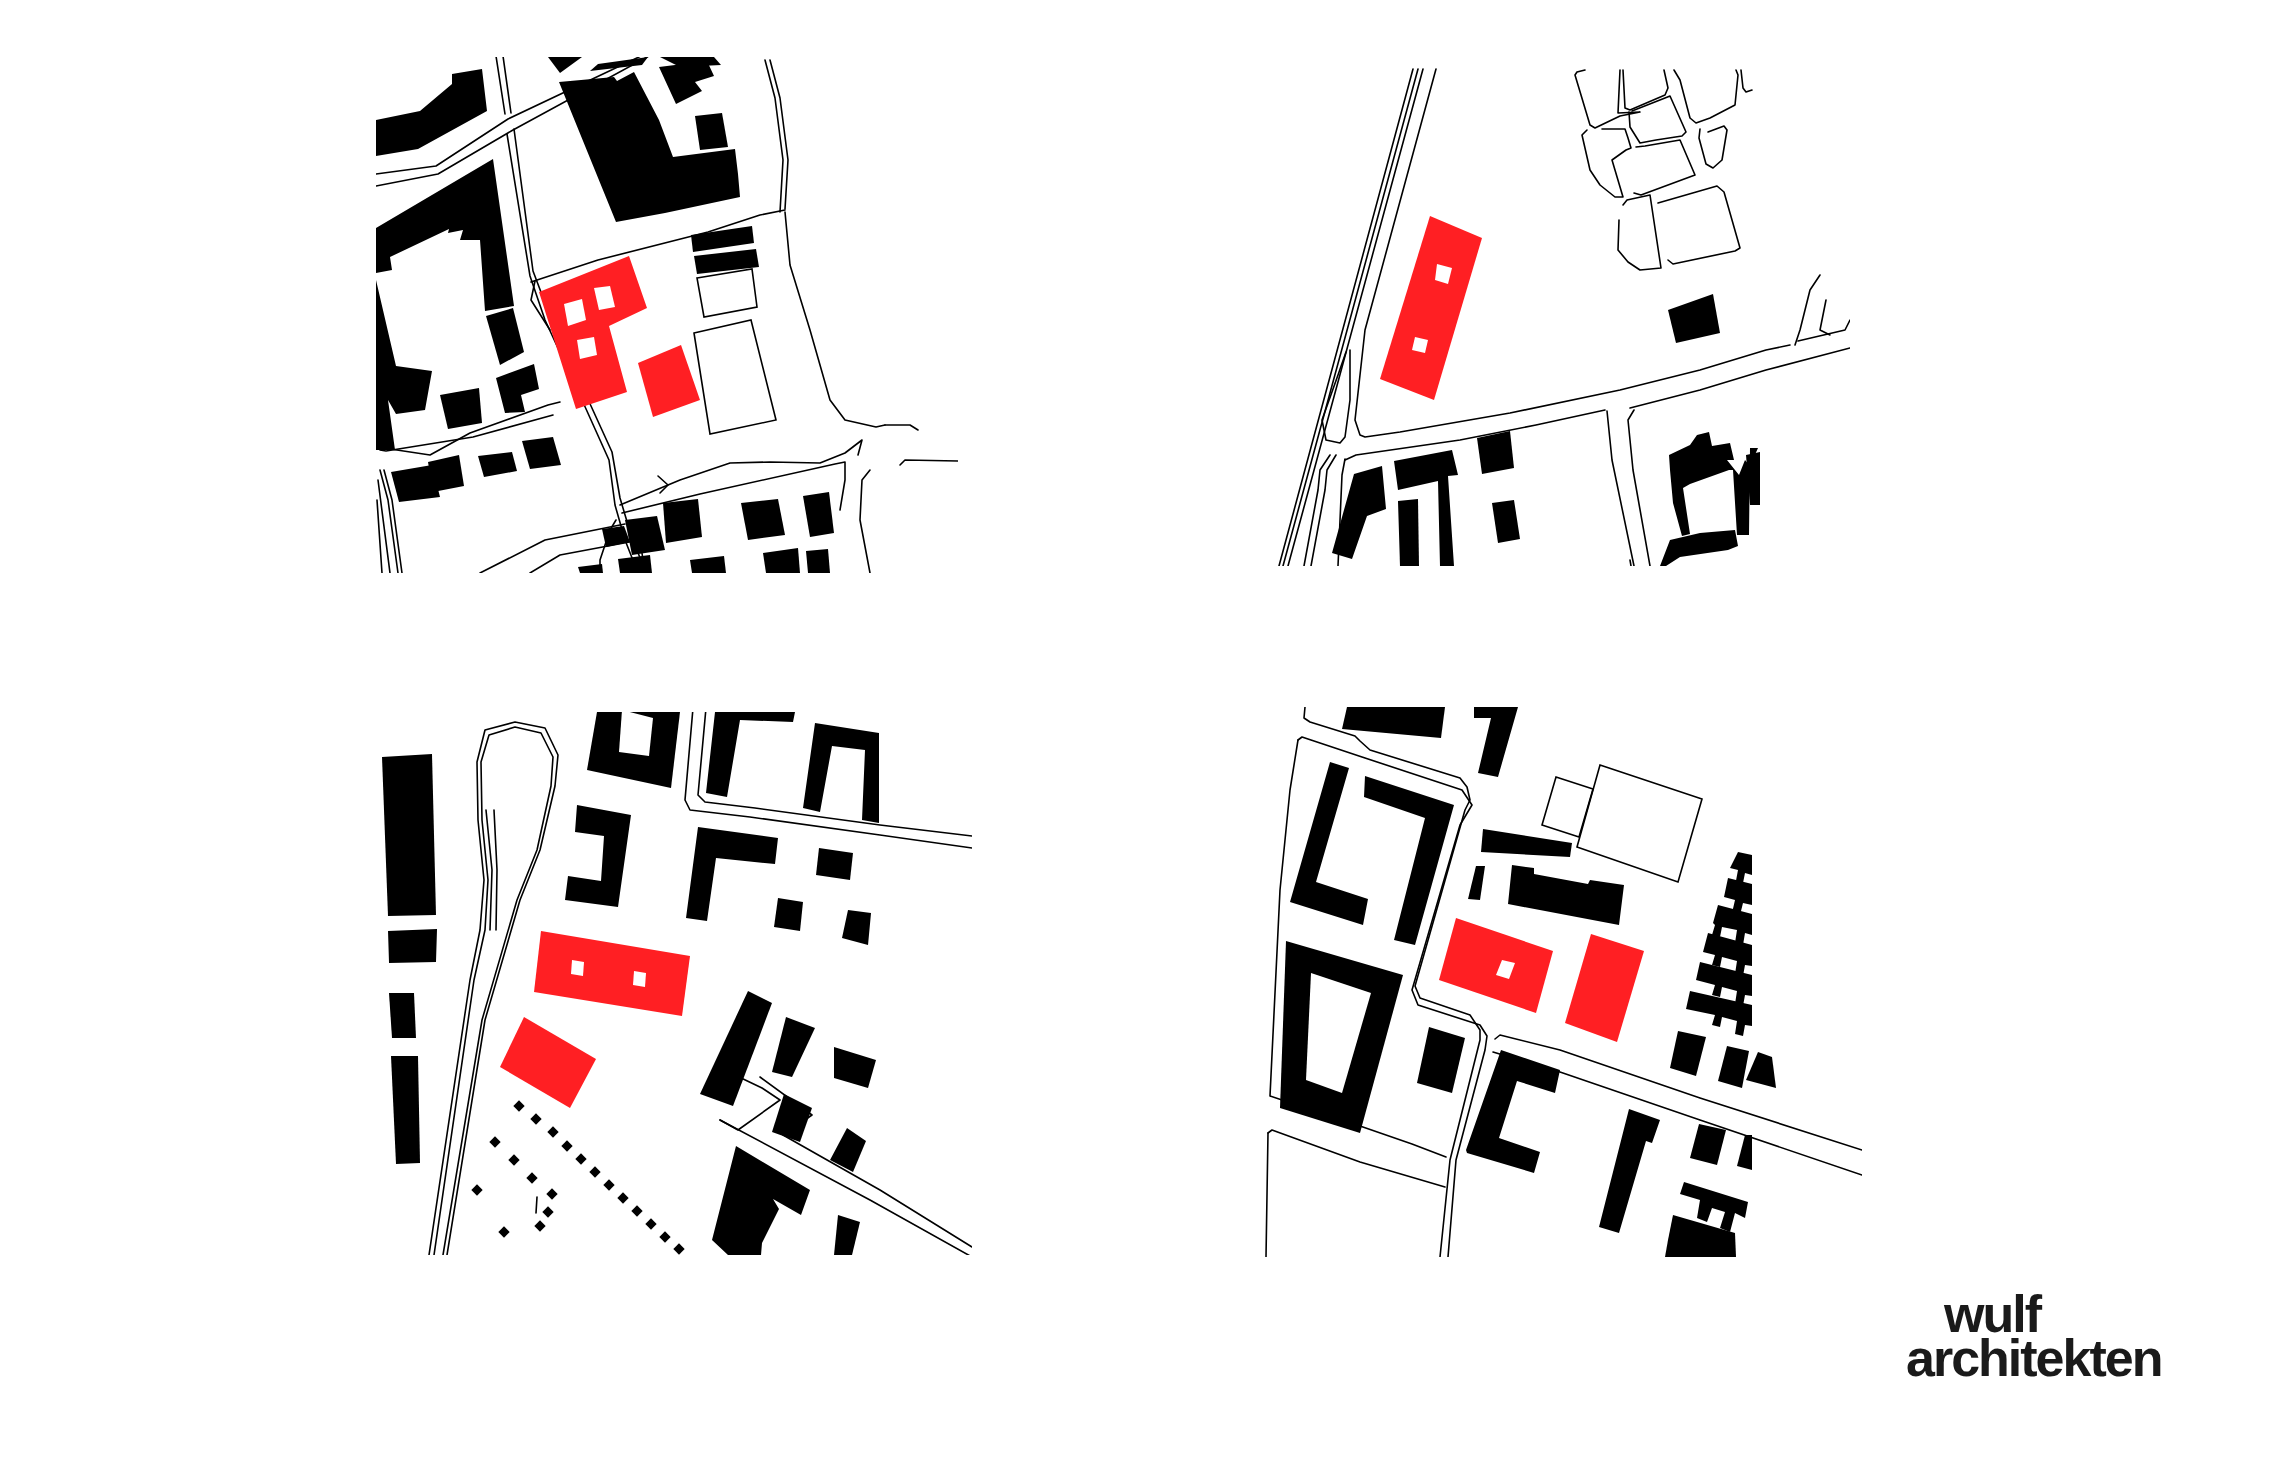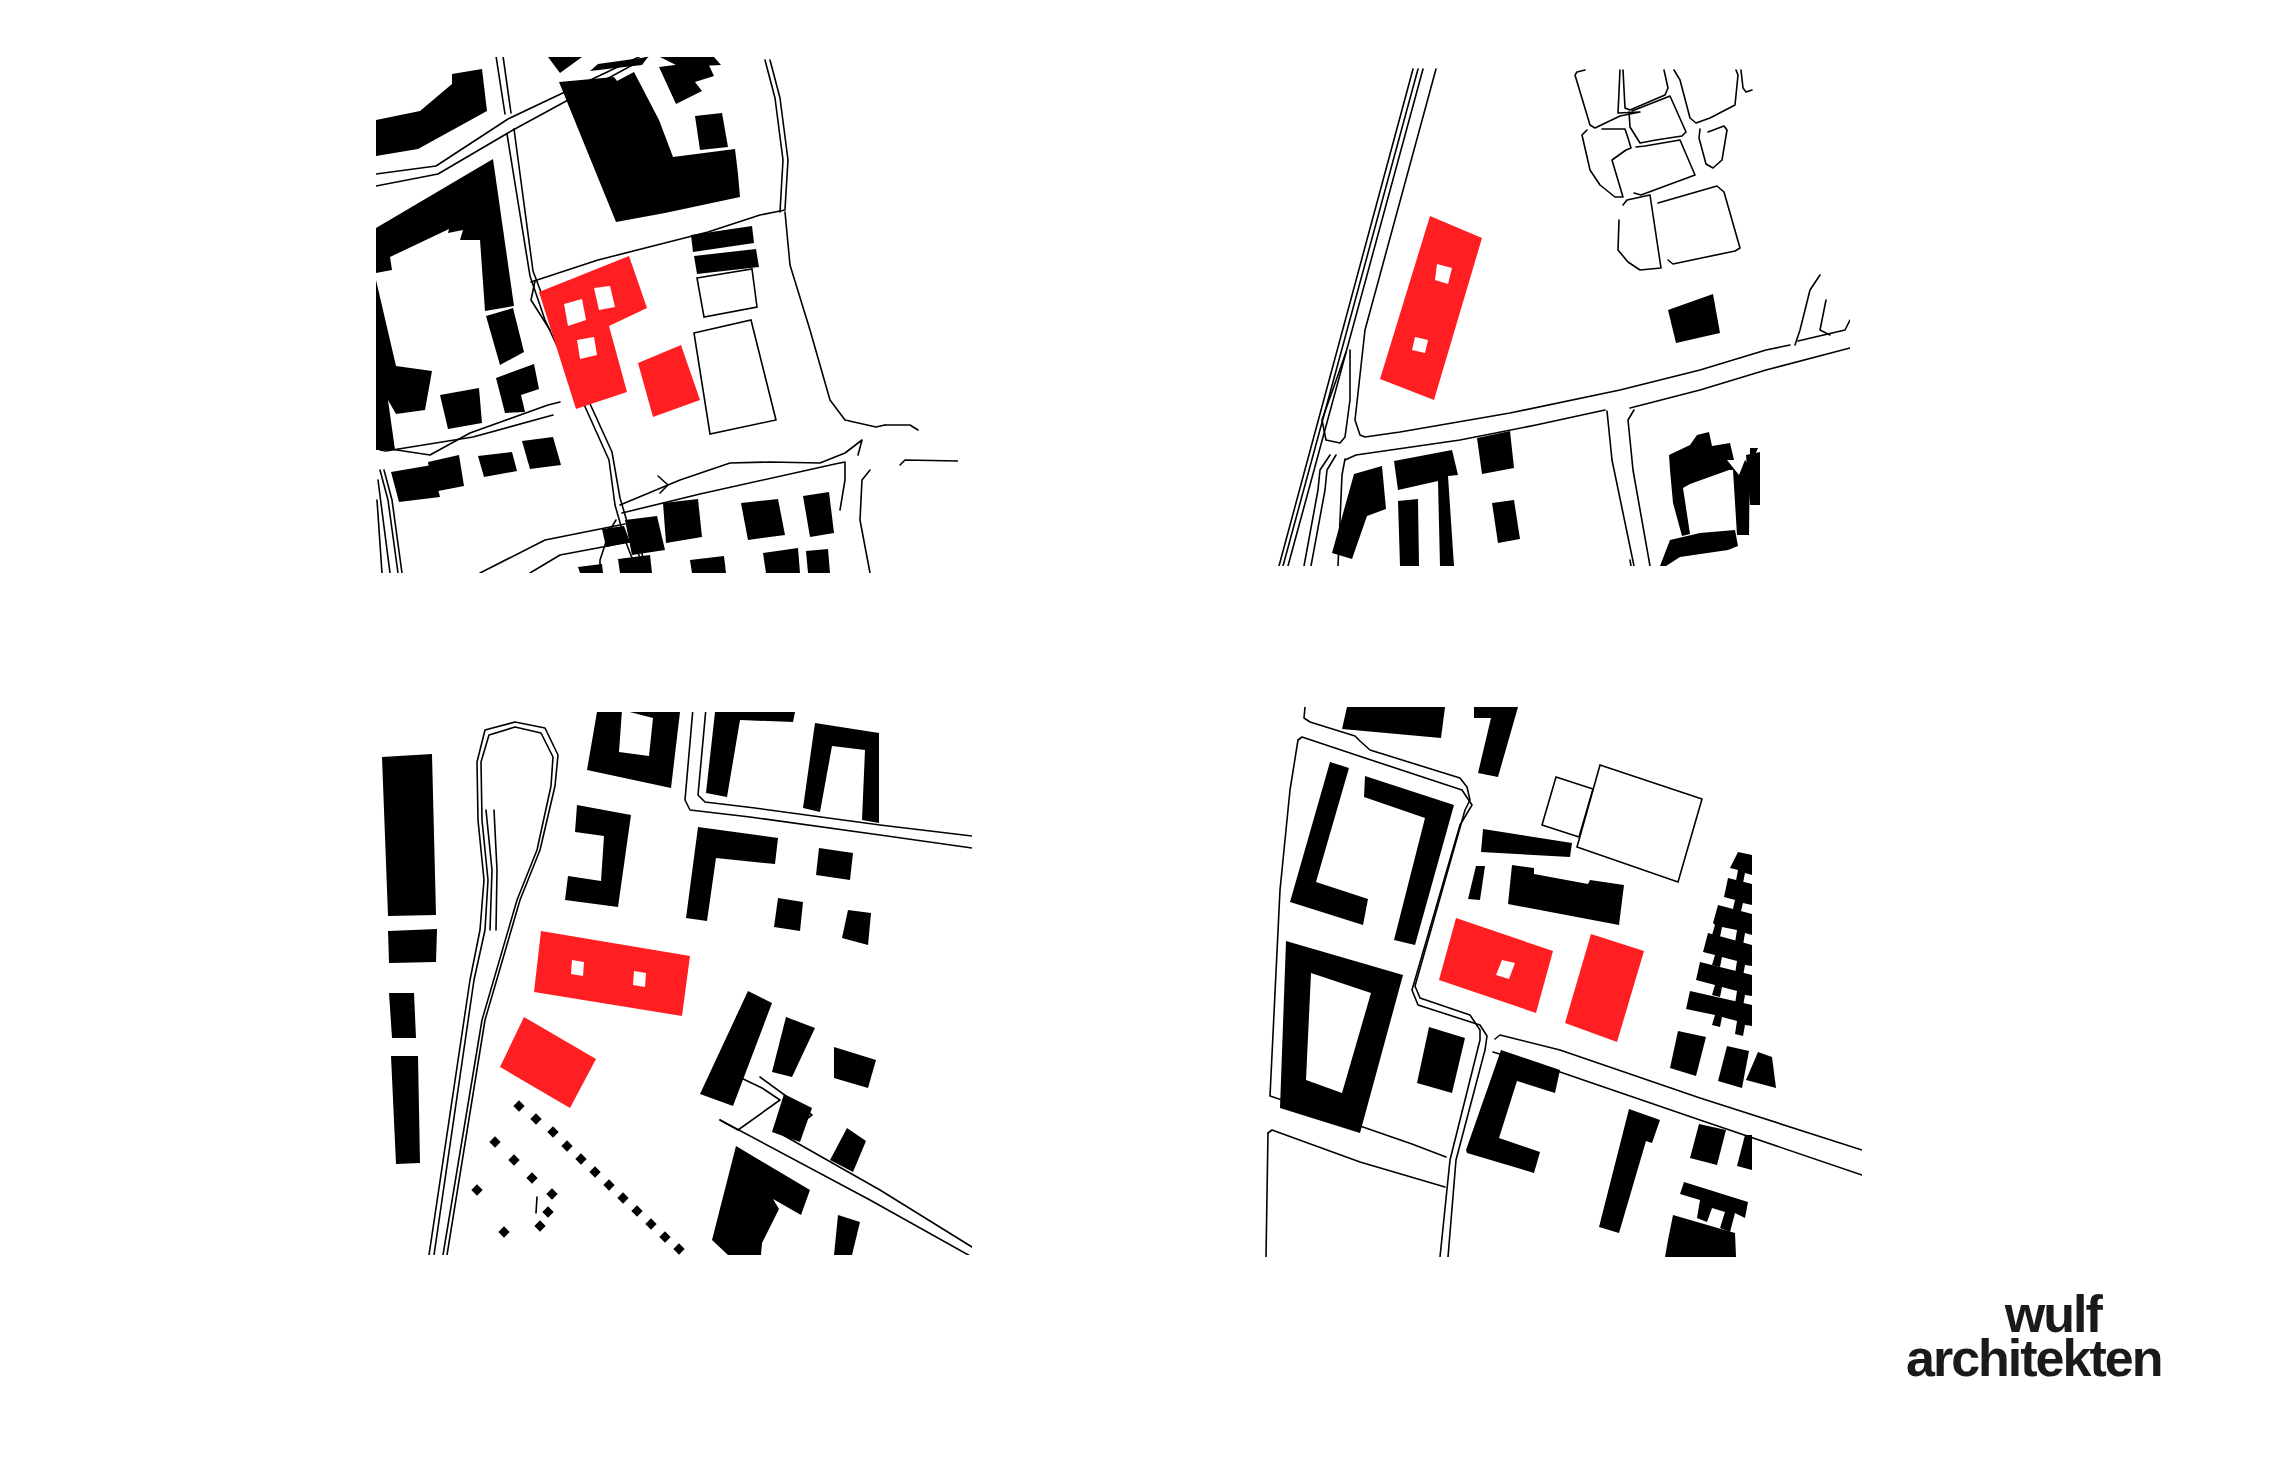--- a/index.html
+++ b/index.html
@@ -3,21 +3,21 @@
 <meta charset="utf-8">
 <style>
   html, body { margin:0; padding:0; background:#ffffff; }
   body { width:2281px; height:1473px; position:relative; overflow:hidden; font-family:"Liberation Sans", sans-serif; }
   #stage { position:absolute; left:0; top:0; width:2281px; height:1473px; }
   .bld { fill:#000000; }
   .new { fill:#ff1f23; }
   .hole { fill:#ffffff; }
   .road { fill:none; stroke:#000000; stroke-width:1.6; stroke-linejoin:round; stroke-linecap:round; }
   .outline { fill:none; stroke:#000000; stroke-width:1.6; }
-  .logo { position:absolute; left:1906px; top:1292px; color:#1a1a1a; font-family:"Liberation Sans", sans-serif; font-weight:bold; letter-spacing:-2px; line-height:44px;text-align:center; }
+  .logo { position:absolute; left:1906px; top:1292px; color:#1a1a1a; font-family:"Liberation Sans", sans-serif; font-weight:bold; letter-spacing:-2px; line-height:44px; }
   .logo .l1 { display:block; font-size:52px; padding-left:38px; }
   .logo .l2 { display:block; font-size:52px; }
 </style>
 </head>
 <body>
 
 <svg id="stage" viewBox="0 0 2281 1473" xmlns="http://www.w3.org/2000/svg">
   <defs>
     <clipPath id="c1">
         <rect x="376" y="57" width="582" height="516"></rect>

